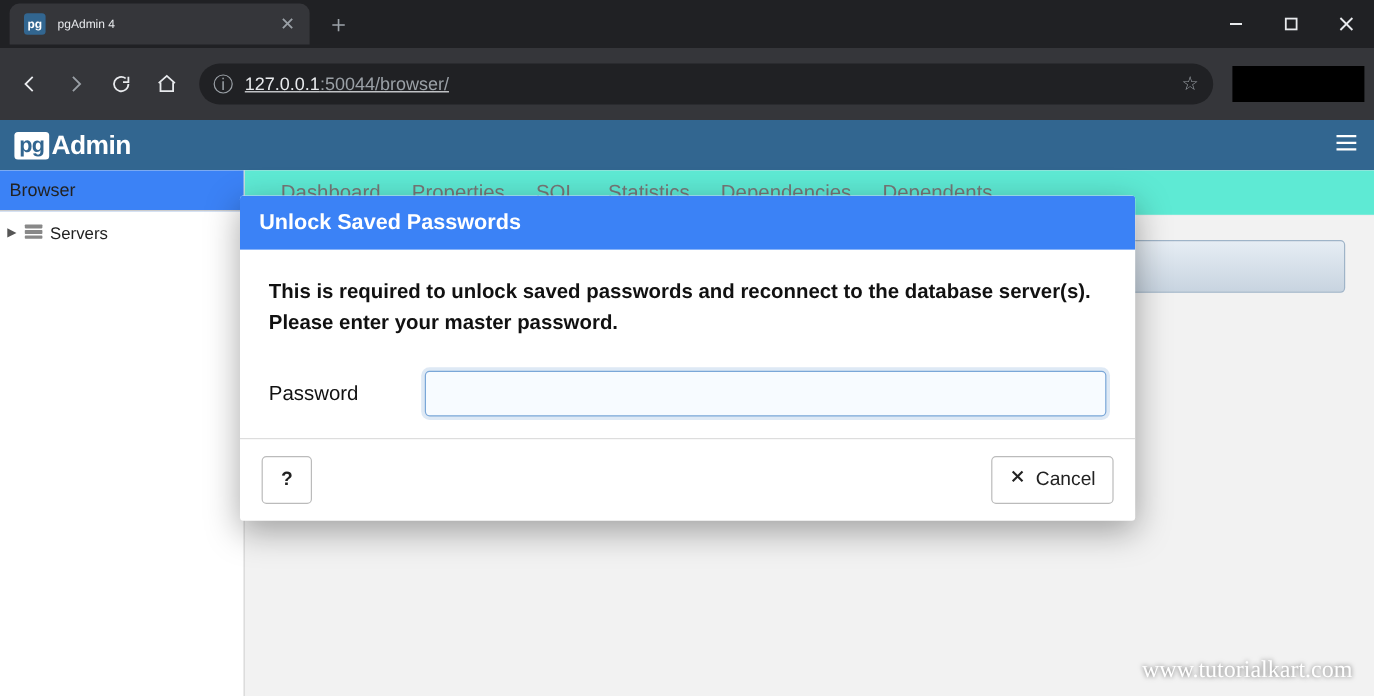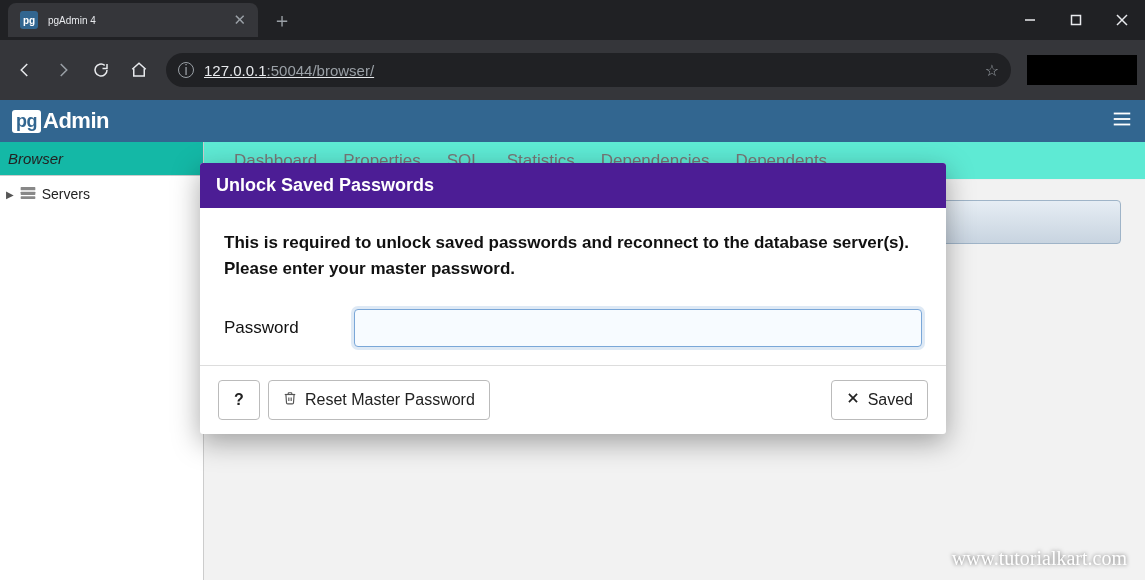--- a/index.html
+++ b/index.html
@@ -32,34 +32,34 @@
   
   .app { position:absolute; top:100px; left:0; right:0; bottom:0; display:flex; flex-direction:column; }
   .app-header { height:42px; background:#326690; display:flex; align-items:center; padding:0 12px; color:#fff; }
   .logo { display:flex; align-items:center; gap:2px; font-size:22px; font-weight:700; letter-spacing:-0.5px; }
   .logo .pg { background:#fff; color:#326690; border-radius:3px; padding:1px 4px; font-size:18px; }
   .hamburger { margin-left:auto; cursor:pointer; }
   .hamburger svg { width:22px; height:22px; stroke:#fff; stroke-width:2; }
 
   .app-body { flex:1; display:flex; min-height:0; }
   .sidebar { width:204px; border-right:1px solid #ccc; display:flex; flex-direction:column; background:#fff; }
-  .sidebar .panel-hdr { height:34px; background:#14b8a6; display:flex; align-items:center; padding:0 8px; font-size:15px; color:#222; border-bottom:1px solid #ccc;font-style:italic; }
+  .sidebar .panel-hdr { height:34px; background:#3b82f6; display:flex; align-items:center; padding:0 8px; font-size:15px; color:#222; border-bottom:1px solid #ccc; }
   .tree { padding:6px; font-size:14px; color:#222; }
   .tree-row { display:flex; align-items:center; gap:6px; height:24px; cursor:pointer; }
   .tree-row .caret { font-size:10px; color:#555; }
   .tree-row .node-icon svg { width:16px; height:14px; fill:#888; }
 
   .main { flex:1; background:#f2f2f2; position:relative; }
   .tabs { height:38px; display:flex; align-items:center; padding-left:30px; gap:26px; background:#5eead4; border-bottom:1px solid #eee; font-size:17px; color:#777; }
   .tabs .tabitem { cursor:pointer; }
   .welcome-box { position:absolute; top:58px; right:24px; width:426px; height:44px; background:linear-gradient(#e6edf4,#c8d4e0); border:1px solid #9fb4c8; border-radius:4px; }
 
   
   .modal { position:absolute; top:163px; left:200px; width:746px; background:#fff; border-radius:3px; box-shadow:0 8px 28px rgba(0,0,0,.35); overflow:hidden; }
-  .modal-hdr { background:#4c1d95; color:#fff; padding:12px 16px; font-size:18px; font-weight:700; }
+  .modal-hdr { background:#3b82f6; color:#fff; padding:12px 16px; font-size:18px; font-weight:700; }
   .modal-body { padding:22px 24px 18px; }
   .modal-body p { font-size:17px; color:#111; line-height:1.55; }
   .modal-body p.strong { font-weight:700; }
   .field-row { display:flex; align-items:center; margin-top:26px; gap:20px; }
   .field-row label { width:110px; font-size:17px; color:#111; }
   .field-row input { flex:1; height:38px; border:1px solid #7aa7d8; background:#f7fbff; border-radius:4px; padding:0 10px; font-size:15px; box-shadow:0 0 0 3px rgba(122,167,216,.25); outline:none; }
   .modal-ftr { border-top:1px solid #ddd; padding:14px 18px; display:flex; align-items:center; gap:8px; }
   .btn { height:40px; border:1px solid #bbb; background:#fff; border-radius:4px; padding:0 14px; font-size:16px; color:#222; display:inline-flex; align-items:center; gap:8px; cursor:pointer; }
   .btn.icon-only { padding:0; width:42px; justify-content:center; font-weight:700; }
   .btn.primary { background:#326690; border-color:#2a5579; color:#fff; }
@@ -186,33 +186,24 @@
   <div class="modal-body">
     <p class="strong">This is required to unlock saved passwords and reconnect to the database server(s).</p>
     <p class="strong">Please enter your master password.</p>
     <div class="field-row">
       <label>Password</label>
       <input type="password" value="" style="">
     </div>
   </div>
   <div class="modal-ftr">
     <button class="btn icon-only">?</button>
-    <button class="btn">
-      <span><svg viewBox="0 0 24 24" fill="none" stroke="#555" stroke-width="2">
-            <polyline points="3 6 5 6 21 6"></polyline>
-            <path d="M19 6l-1 14a2 2 0 0 1-2 2H8a2 2 0 0 1-2-2L5 6"></path>
-            <path d="M10 11v6M14 11v6"></path>
-            <path d="M9 6V4a1 1 0 0 1 1-1h4a1 1 0 0 1 1 1v2"></path>
-          </svg></span>
-      <span>Reset Master Password</span>
-    </button>
     <span class="spacer"></span>
     <button class="btn">
       <span><svg viewBox="0 0 24 24" stroke="#222" stroke-width="3">
             <line x1="5" y1="5" x2="19" y2="19"></line>
             <line x1="19" y1="5" x2="5" y2="19"></line>
           </svg></span>
-      <span>Saved</span>
+      <span>Cancel</span>
     </button>
   </div>
 </div>
 
 <div class="watermark">www.tutorialkart.com</div>
 
 </body></html>

